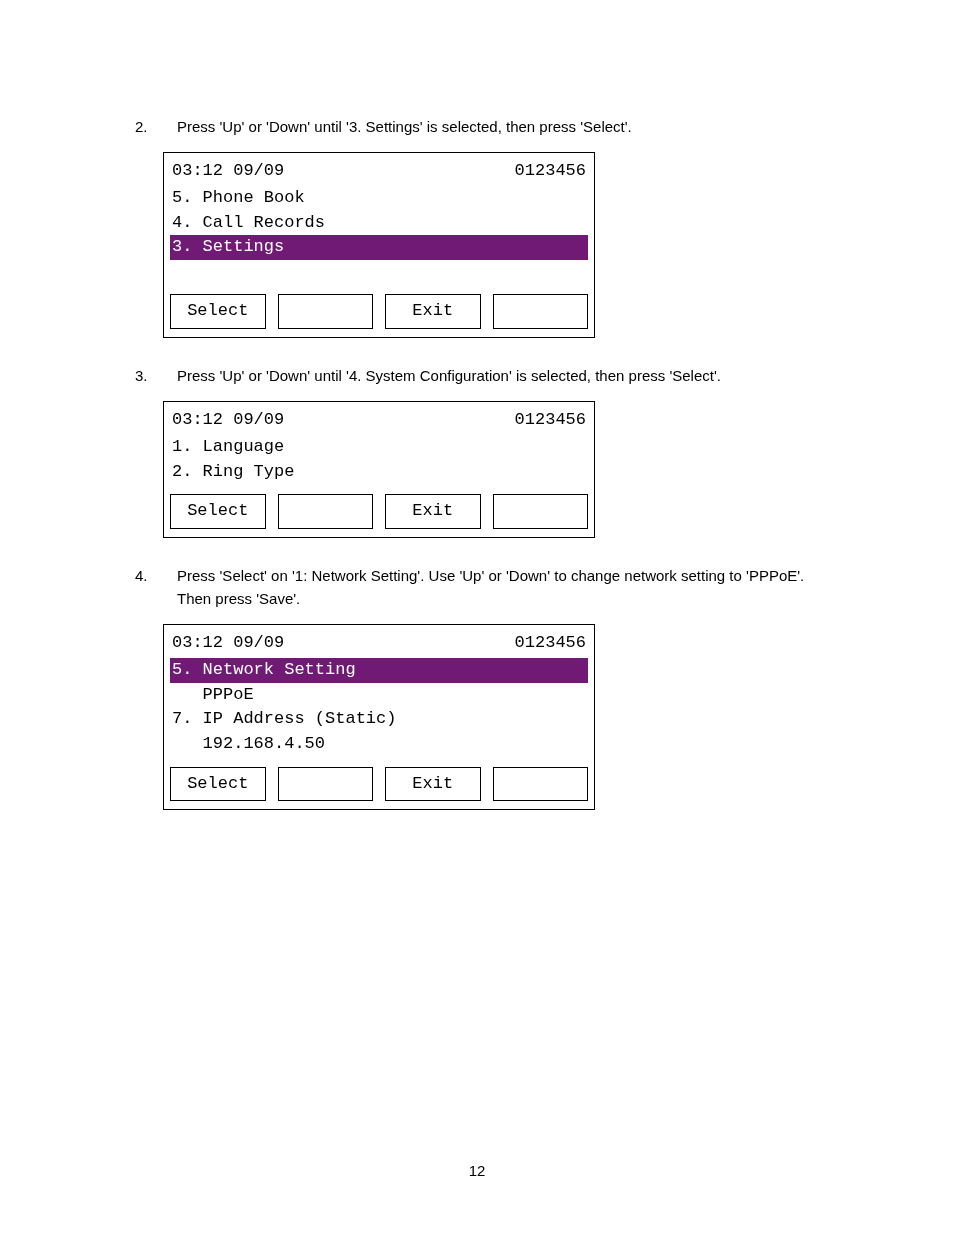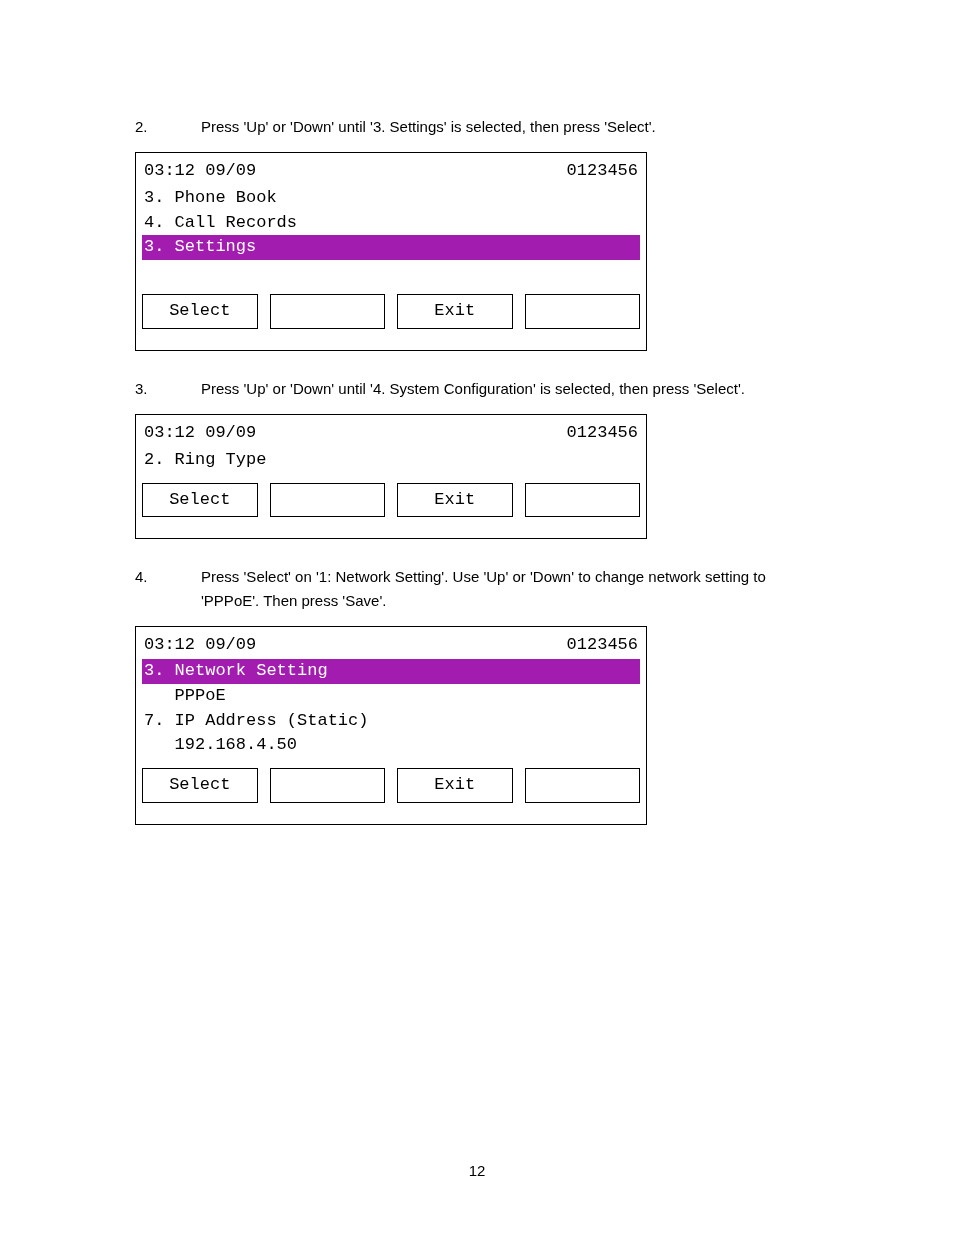--- a/index.html
+++ b/index.html
@@ -23,43 +23,42 @@
   .step-line {
     display: flex;
     line-height: 1.55;
   }
   .step-num {
     width: 42px;
     flex: 0 0 42px;
   }
   .step-text {
     flex: 1;
-    margin-left: 24px;
   }
   .lcd {
-    width: 512px;
-    margin: 14px 0 26px 0;
+    width: 432px;
+    margin: 14px 0 26px 28px;
     border: 1px solid #000;
-    padding: 6px 6px 21px 6px;
+    padding: 6px 6px 8px 6px;
     font-family: "Courier New", Courier, monospace;
     font-size: 17px;
     line-height: 1.45;
     box-sizing: border-box;
   }
   .lcd-header {
     display: flex;
     justify-content: space-between;
     padding: 0 2px 2px 2px;
   }
   .lcd-row {
     padding: 0 2px;
     white-space: pre;
   }
   .lcd-row.sel {
-    background: #a21caf;
+    background: #701a75;
     color: #fff;
   }
   .lcd-row.blank {
     min-height: 1.45em;
   }
   .softkeys {
     display: flex;
     gap: 12px;
     margin-top: 10px;
   }
@@ -88,21 +87,21 @@
   <div class="step">
     <div class="step-line">
       <span class="step-num">2.</span>
       <span class="step-text">Press 'Up' or 'Down' until '3. Settings' is selected, then press 'Select'.</span>
     </div>
     <div class="lcd">
       <div class="lcd-header">
         <span>03:12 09/09</span>
         <span>0123456</span>
       </div>
-      <div class="lcd-row">3. Phone Book</div>
+      <div class="lcd-row">5. Phone Book</div>
       <div class="lcd-row">4. Call Records</div>
       <div class="lcd-row sel">3. Settings</div>
       <div class="lcd-row blank"></div>
       <div class="softkeys">
         <div class="softkey">Select</div>
         <div class="softkey"></div>
         <div class="softkey">Exit</div>
         <div class="softkey"></div>
       </div>
     </div>
@@ -111,41 +110,42 @@
   <div class="step">
     <div class="step-line">
       <span class="step-num">3.</span>
       <span class="step-text">Press 'Up' or 'Down' until '4. System Configuration' is selected, then press 'Select'.</span>
     </div>
     <div class="lcd">
       <div class="lcd-header">
         <span>03:12 09/09</span>
         <span>0123456</span>
       </div>
+      <div class="lcd-row">1. Language</div>
       <div class="lcd-row">2. Ring Type</div>
       <div class="softkeys">
         <div class="softkey">Select</div>
         <div class="softkey"></div>
         <div class="softkey">Exit</div>
         <div class="softkey"></div>
       </div>
     </div>
   </div>
 
   <div class="step">
     <div class="step-line">
       <span class="step-num">4.</span>
       <span class="step-text">Press 'Select' on '1: Network Setting'.   Use 'Up' or 'Down' to change network setting to 'PPPoE'.   Then press 'Save'.</span>
     </div>
     <div class="lcd">
       <div class="lcd-header">
         <span>03:12 09/09</span>
         <span>0123456</span>
       </div>
-      <div class="lcd-row sel">3. Network Setting</div>
+      <div class="lcd-row sel">5. Network Setting</div>
       <div class="lcd-row">   PPPoE</div>
       <div class="lcd-row">7. IP Address (Static)</div>
       <div class="lcd-row">   192.168.4.50</div>
       <div class="softkeys">
         <div class="softkey">Select</div>
         <div class="softkey"></div>
         <div class="softkey">Exit</div>
         <div class="softkey"></div>
       </div>
     </div>

